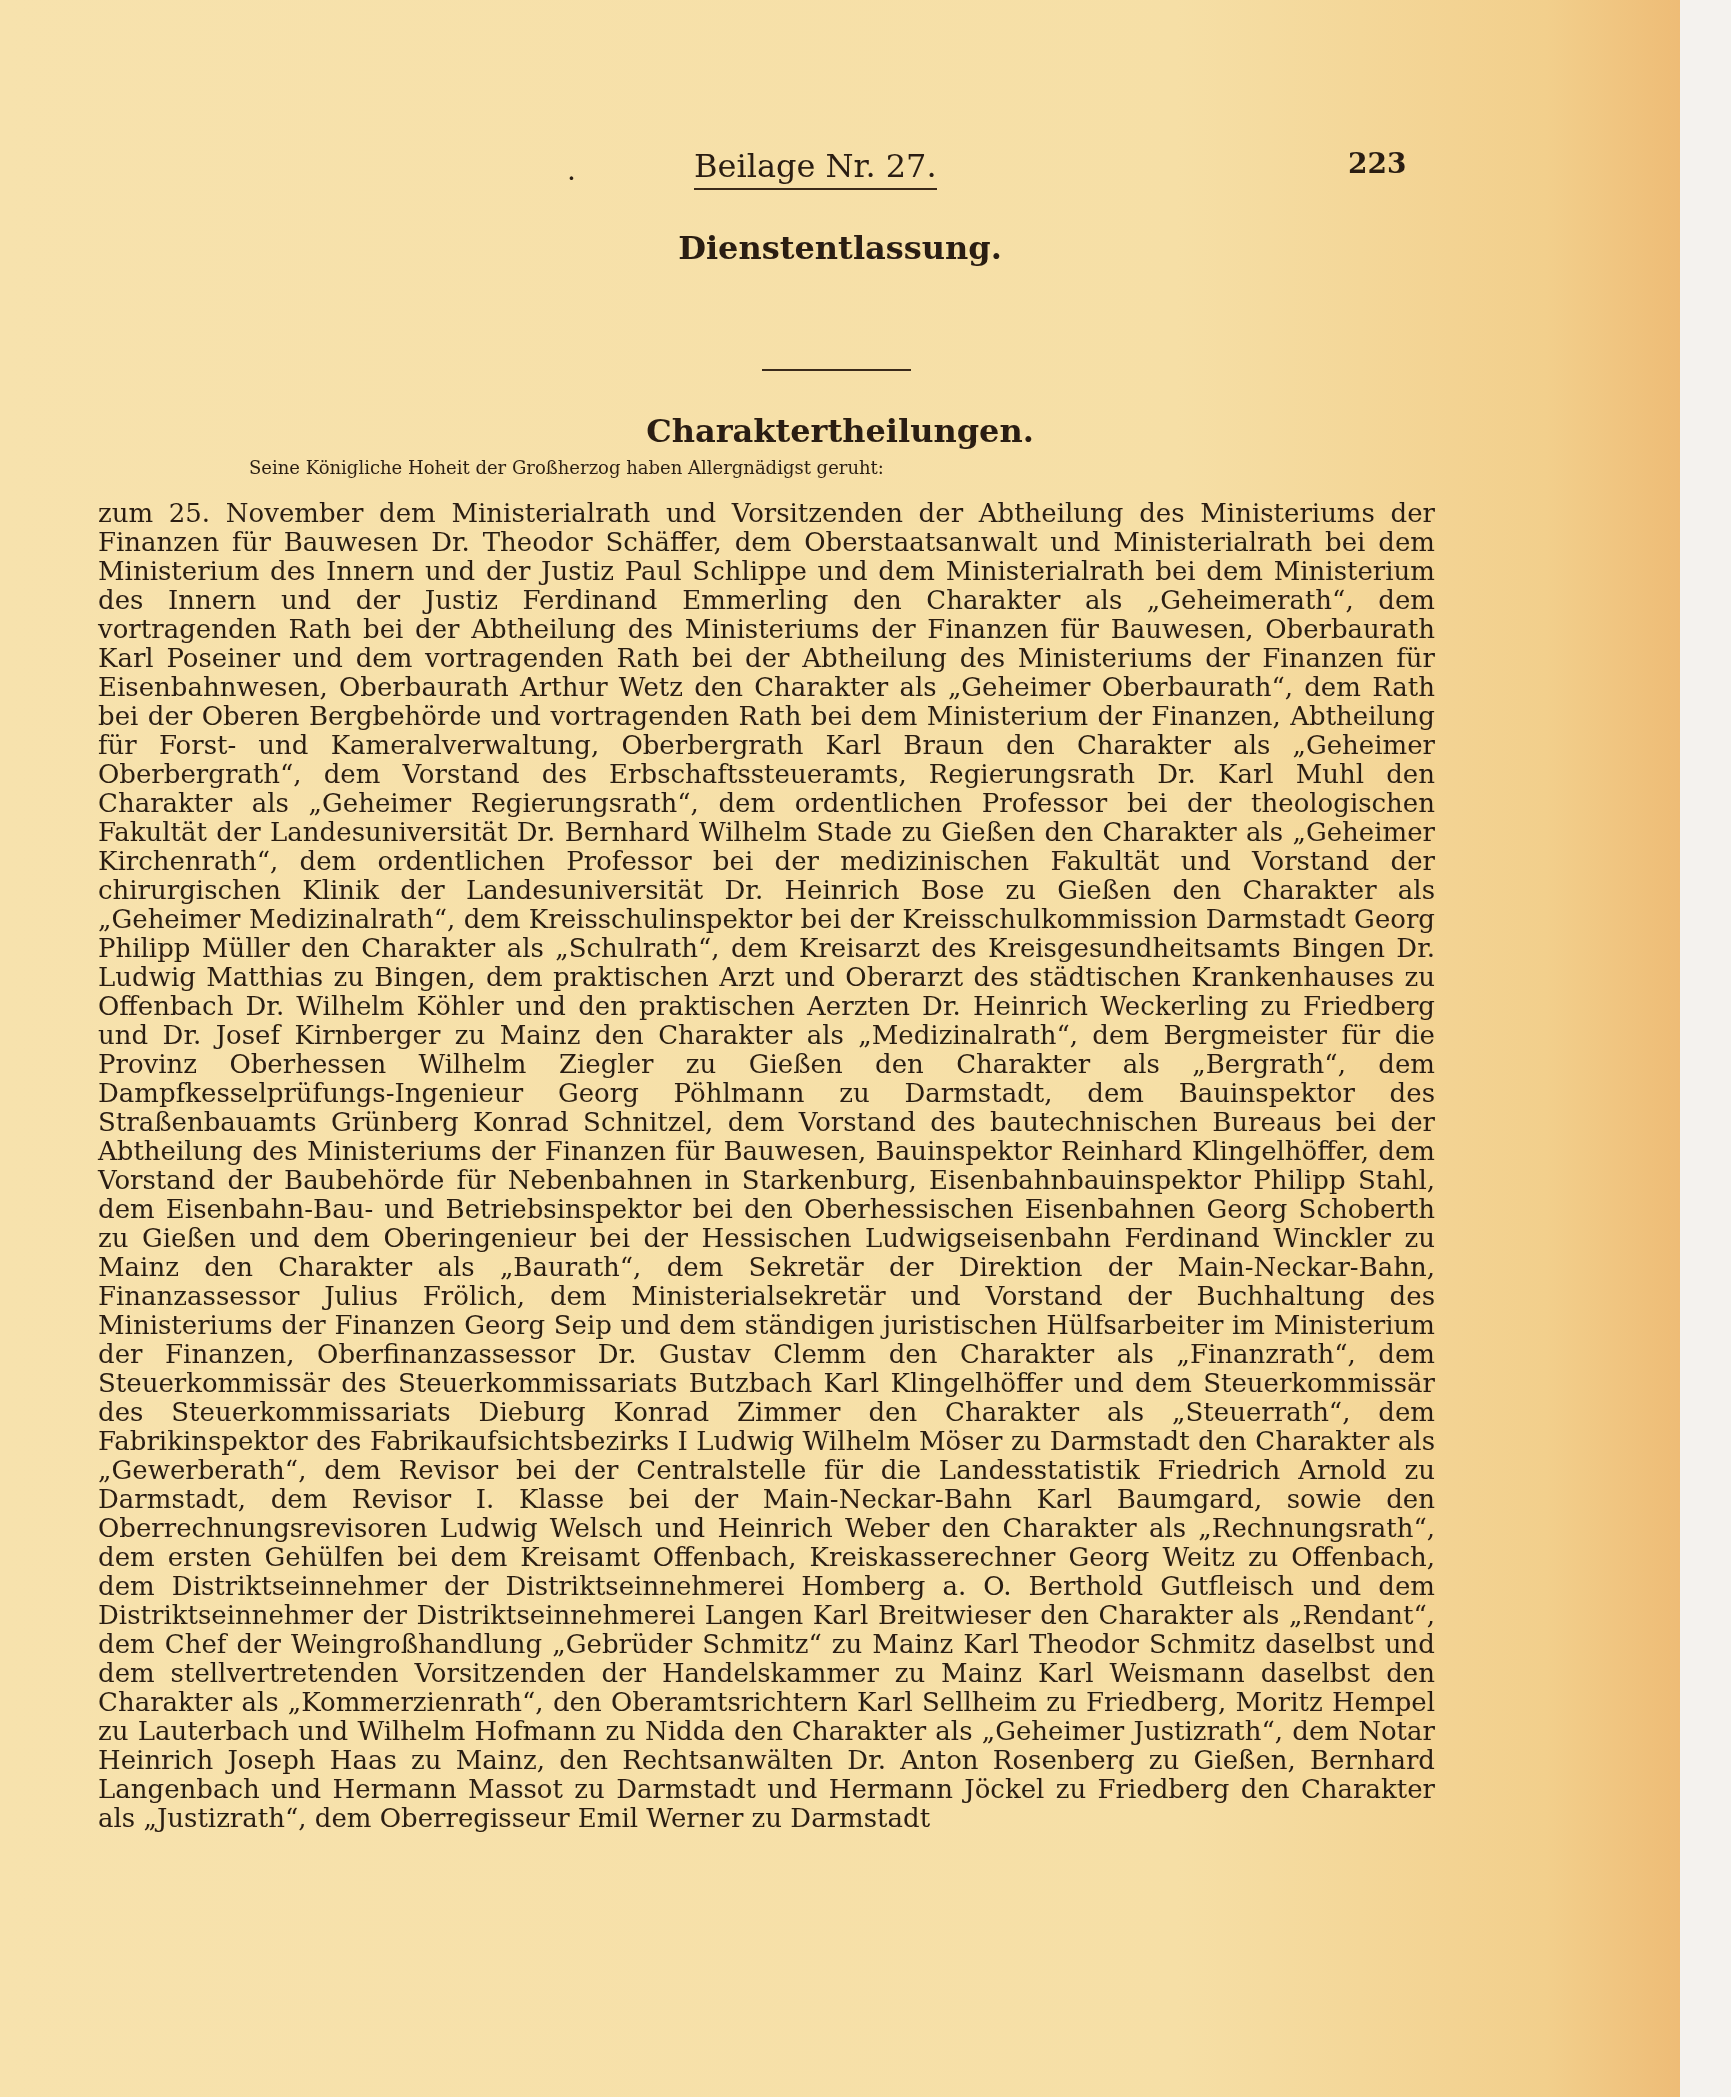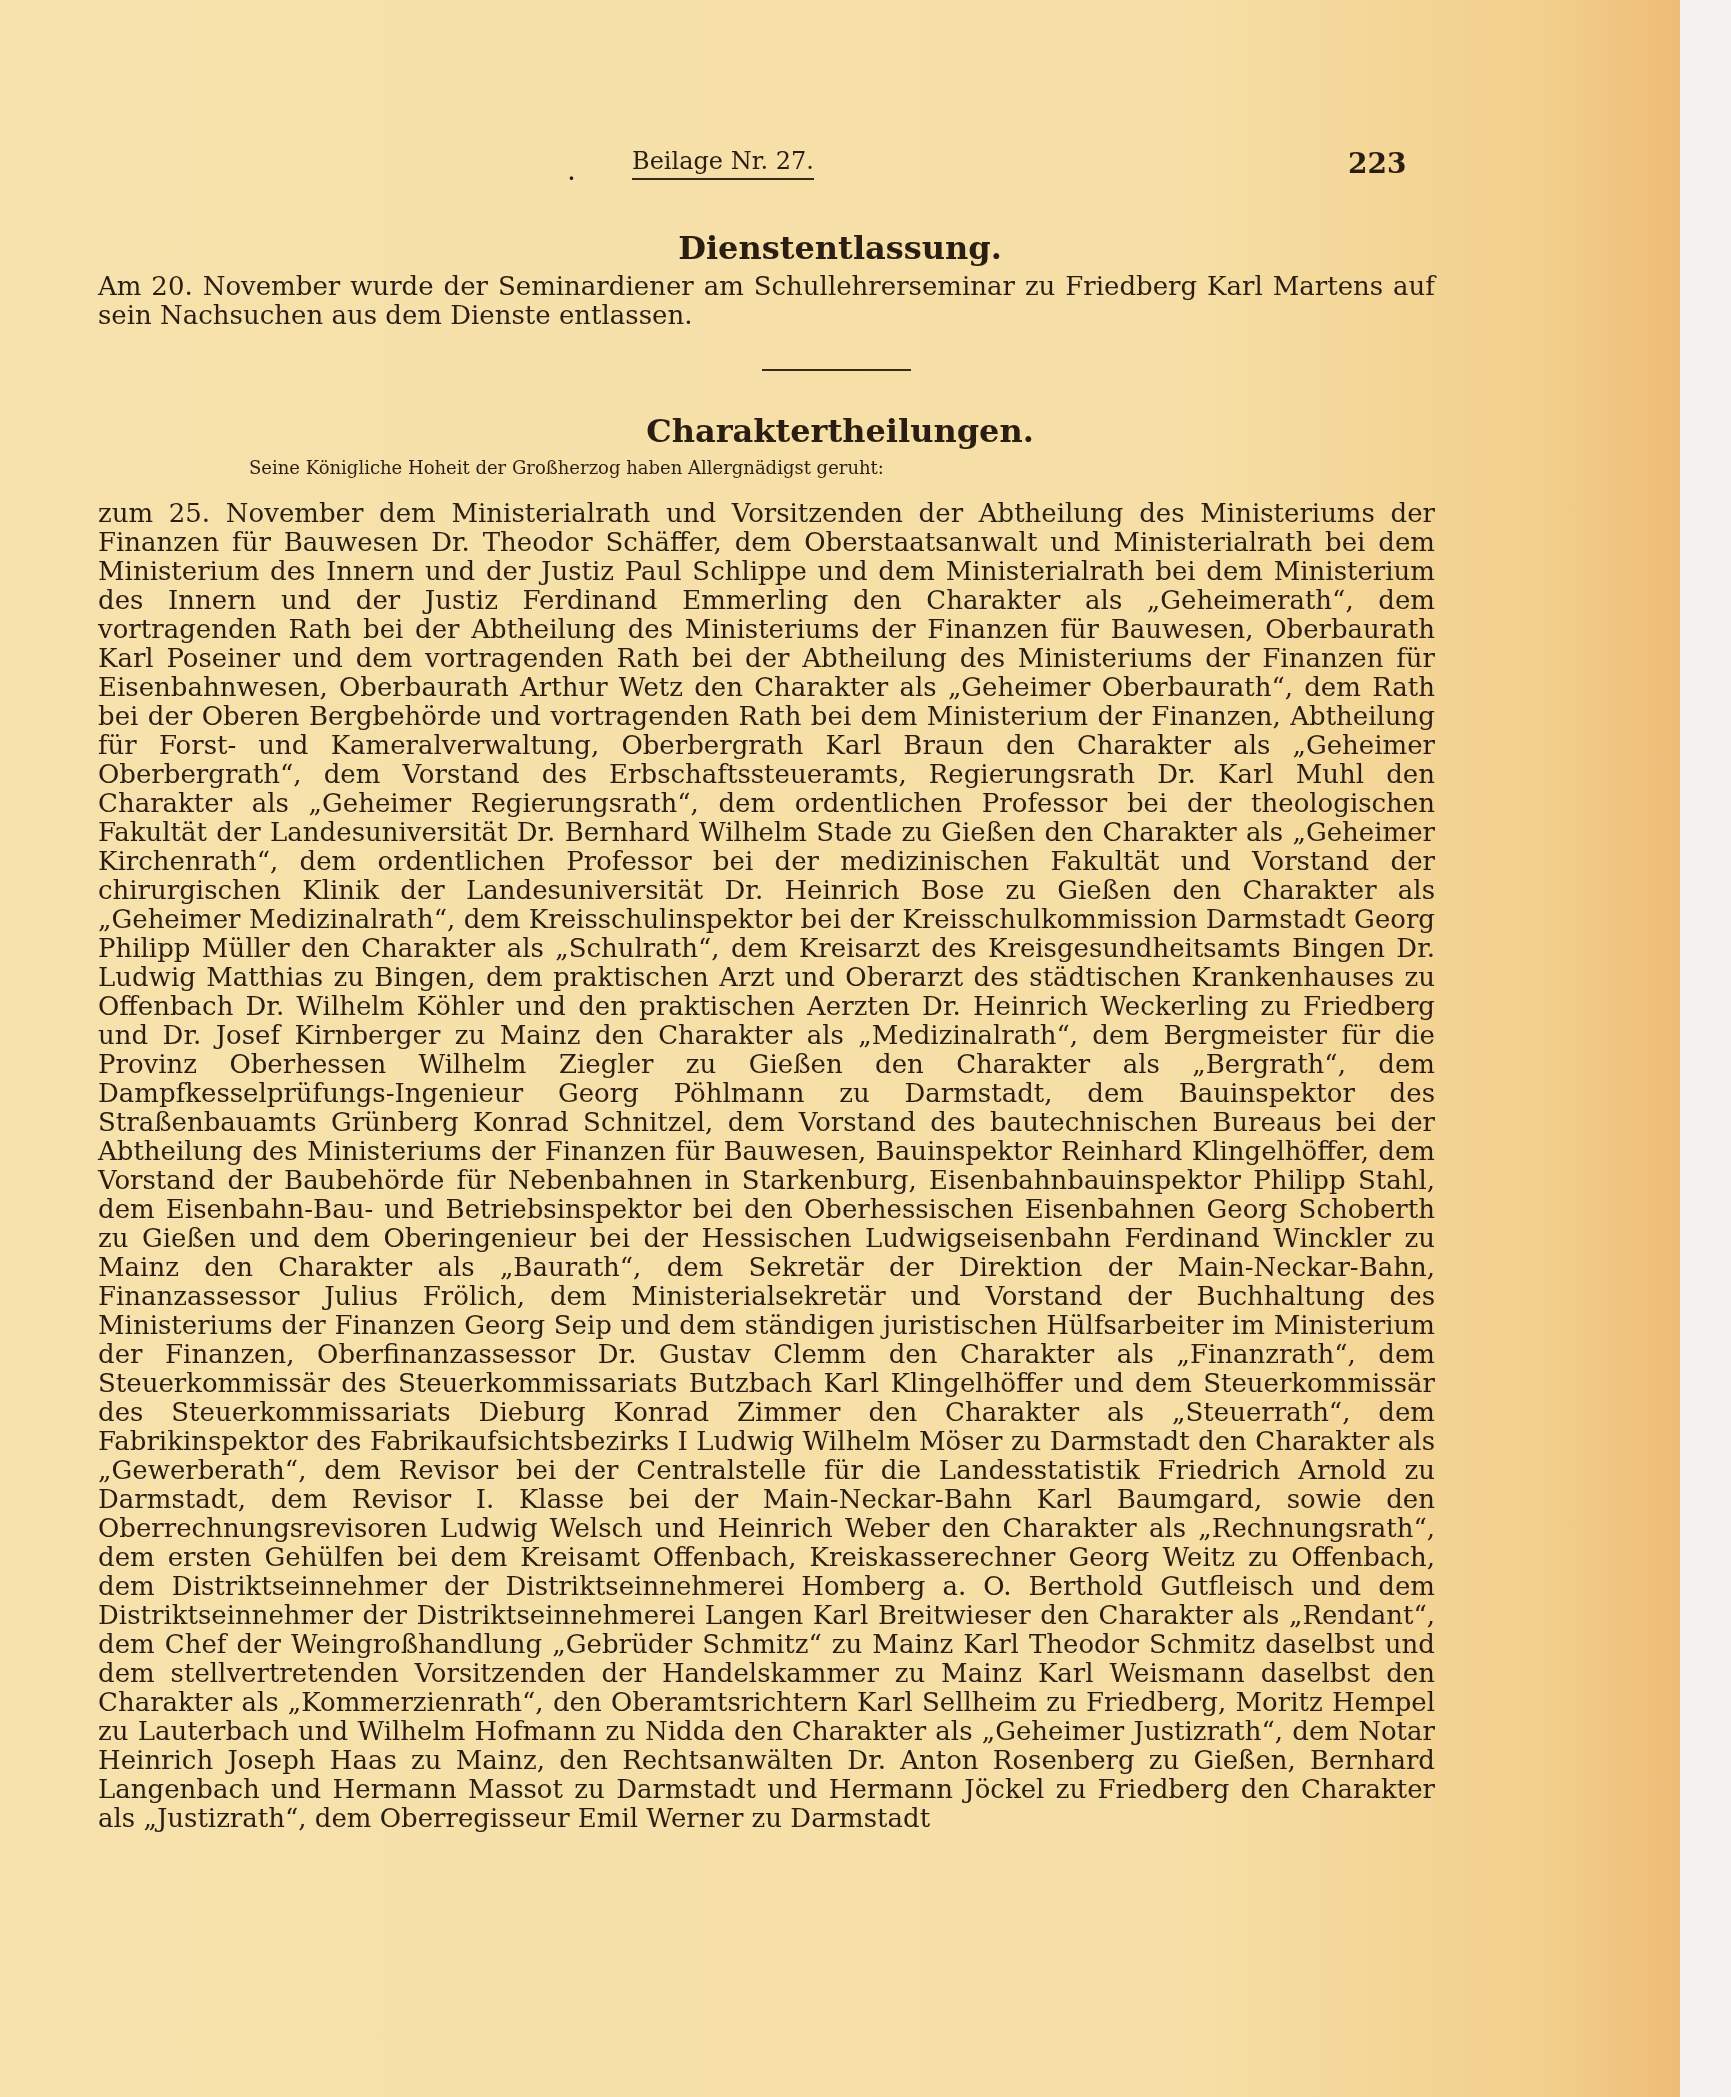--- a/index.html
+++ b/index.html
@@ -3,39 +3,38 @@
 <meta charset="utf-8">
 <style>
   html,body{margin:0;padding:0;}
   body{width:1732px;height:2097px;background:#f6f3ee;position:relative;overflow:hidden;}
   .page{position:absolute;left:0;top:0;width:1680px;height:2097px;
     background:linear-gradient(90deg,#f7e2ad 0%,#f6dfa6 70%,#f2cf8c 92%,#eebc76 100%);}
   .edge{position:absolute;left:1680px;top:0;width:52px;height:2097px;background:#f4f2ee;}
   .txt{font-family:"DejaVu Serif",serif;color:#2a1d12;}
   .header{position:absolute;top:147px;left:0;width:1680px;height:42px;}
   .hdr-dot{position:absolute;left:567px;top:7px;font-size:28px;}
-  .hdr-title{position:absolute;left:632px;top:0;font-size:24px;border-bottom:2.1px solid #3a2a1a;padding-bottom:2.8px;}
+  .hdr-title{position:absolute;left:694px;top:0;font-size:32px;border-bottom:2.1px solid #3a2a1a;padding-bottom:2.8px;}
   .hdr-page{position:absolute;left:1348px;top:0;font-size:28px;font-weight:bold;}
   .h1{position:absolute;left:0;width:1680px;text-align:center;font-size:32px;font-weight:bold;}
   .rule{position:absolute;left:762px;top:369px;width:149px;height:2.1px;background:#3a2a1a;}
   .para{position:absolute;left:98px;width:1337px;font-size:26px;line-height:29px;text-align:justify;}
   .intro{position:absolute;left:249px;top:457px;font-size:18px;}
 </style>
 </head>
 <body>
 
 <div class="page">
   <div class="header">
     <span class="txt hdr-dot">.</span>
     <span class="txt hdr-title">Beilage Nr. 27.</span>
     <span class="txt hdr-page">223</span>
   </div>
 
   <div class="txt h1" style="top:229px;">Dienstentlassung.</div>
-  <div class="txt para" style="top:272px;text-indent:0;padding-left:0;">Am 20. November wurde der Seminardiener am Schullehrerseminar zu Friedberg Karl Martens auf sein Nachsuchen aus dem Dienste entlassen.</div>
 
   <div class="rule"></div>
 
   <div class="txt h1" style="top:412px;">Charaktertheilungen.</div>
   <div class="txt intro">Seine Königliche Hoheit der Großherzog haben Allergnädigst geruht:</div>
   <div class="txt para" style="top:499px;">zum 25. November dem Ministerialrath und Vorsitzenden der Abtheilung des Ministeriums der Finanzen für Bauwesen Dr. Theodor Schäffer, dem Oberstaatsanwalt und Ministerialrath bei dem Ministerium des Innern und der Justiz Paul Schlippe und dem Ministerialrath bei dem Ministerium des Innern und der Justiz Ferdinand Emmerling den Charakter als „Geheimerath“, dem vortragenden Rath bei der Abtheilung des Ministeriums der Finanzen für Bauwesen, Oberbaurath Karl Poseiner und dem vortragenden Rath bei der Abtheilung des Ministeriums der Finanzen für Eisenbahnwesen, Oberbaurath Arthur Wetz den Charakter als „Geheimer Oberbaurath“, dem Rath bei der Oberen Bergbehörde und vortragenden Rath bei dem Ministerium der Finanzen, Abtheilung für Forst- und Kameralverwaltung, Oberbergrath Karl Braun den Charakter als „Geheimer Oberbergrath“, dem Vorstand des Erbschaftssteueramts, Regierungsrath Dr. Karl Muhl den Charakter als „Geheimer Regierungsrath“, dem ordentlichen Professor bei der theologischen Fakultät der Landesuniversität Dr. Bernhard Wilhelm Stade zu Gießen den Charakter als „Geheimer Kirchenrath“, dem ordentlichen Professor bei der medizinischen Fakultät und Vorstand der chirurgischen Klinik der Landesuniversität Dr. Heinrich Bose zu Gießen den Charakter als „Geheimer Medizinalrath“, dem Kreisschulinspektor bei der Kreisschulkommission Darmstadt Georg Philipp Müller den Charakter als „Schulrath“, dem Kreisarzt des Kreisgesundheitsamts Bingen Dr. Ludwig Matthias zu Bingen, dem praktischen Arzt und Oberarzt des städtischen Krankenhauses zu Offenbach Dr. Wilhelm Köhler und den praktischen Aerzten Dr. Heinrich Weckerling zu Friedberg und Dr. Josef Kirnberger zu Mainz den Charakter als „Medizinalrath“, dem Bergmeister für die Provinz Oberhessen Wilhelm Ziegler zu Gießen den Charakter als „Bergrath“, dem Dampfkesselprüfungs-Ingenieur Georg Pöhlmann zu Darmstadt, dem Bauinspektor des Straßenbauamts Grünberg Konrad Schnitzel, dem Vorstand des bautechnischen Bureaus bei der Abtheilung des Ministeriums der Finanzen für Bauwesen, Bauinspektor Reinhard Klingelhöffer, dem Vorstand der Baubehörde für Nebenbahnen in Starkenburg, Eisenbahnbauinspektor Philipp Stahl, dem Eisenbahn-Bau- und Betriebsinspektor bei den Oberhessischen Eisenbahnen Georg Schoberth zu Gießen und dem Oberingenieur bei der Hessischen Ludwigseisenbahn Ferdinand Winckler zu Mainz den Charakter als „Baurath“, dem Sekretär der Direktion der Main-Neckar-Bahn, Finanzassessor Julius Frölich, dem Ministerialsekretär und Vorstand der Buchhaltung des Ministeriums der Finanzen Georg Seip und dem ständigen juristischen Hülfsarbeiter im Ministerium der Finanzen, Oberfinanzassessor Dr. Gustav Clemm den Charakter als „Finanzrath“, dem Steuerkommissär des Steuerkommissariats Butzbach Karl Klingelhöffer und dem Steuerkommissär des Steuerkommissariats Dieburg Konrad Zimmer den Charakter als „Steuerrath“, dem Fabrikinspektor des Fabrikaufsichtsbezirks I Ludwig Wilhelm Möser zu Darmstadt den Charakter als „Gewerberath“, dem Revisor bei der Centralstelle für die Landesstatistik Friedrich Arnold zu Darmstadt, dem Revisor I. Klasse bei der Main-Neckar-Bahn Karl Baumgard, sowie den Oberrechnungsrevisoren Ludwig Welsch und Heinrich Weber den Charakter als „Rechnungsrath“, dem ersten Gehülfen bei dem Kreisamt Offenbach, Kreiskasserechner Georg Weitz zu Offenbach, dem Distriktseinnehmer der Distriktseinnehmerei Homberg a. O. Berthold Gutfleisch und dem Distriktseinnehmer der Distriktseinnehmerei Langen Karl Breitwieser den Charakter als „Rendant“, dem Chef der Weingroßhandlung „Gebrüder Schmitz“ zu Mainz Karl Theodor Schmitz daselbst und dem stellvertretenden Vorsitzenden der Handelskammer zu Mainz Karl Weismann daselbst den Charakter als „Kommerzienrath“, den Oberamtsrichtern Karl Sellheim zu Friedberg, Moritz Hempel zu Lauterbach und Wilhelm Hofmann zu Nidda den Charakter als „Geheimer Justizrath“, dem Notar Heinrich Joseph Haas zu Mainz, den Rechtsanwälten Dr. Anton Rosenberg zu Gießen, Bernhard Langenbach und Hermann Massot zu Darmstadt und Hermann Jöckel zu Friedberg den Charakter als „Justizrath“, dem Oberregisseur Emil Werner zu Darmstadt</div>
 </div>
 <div class="edge"></div>
 
 

